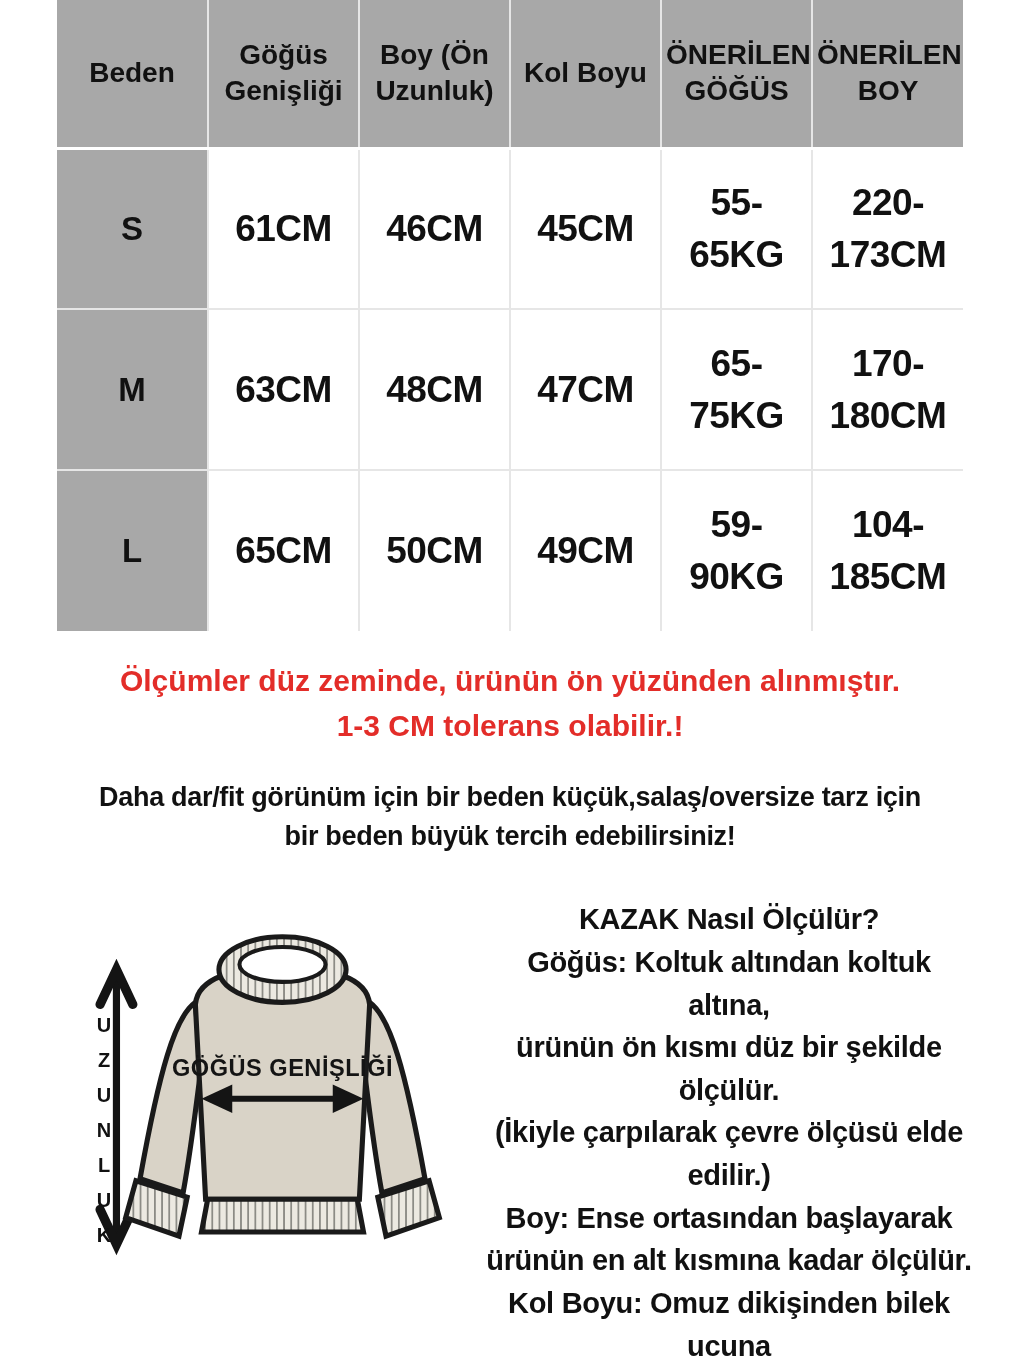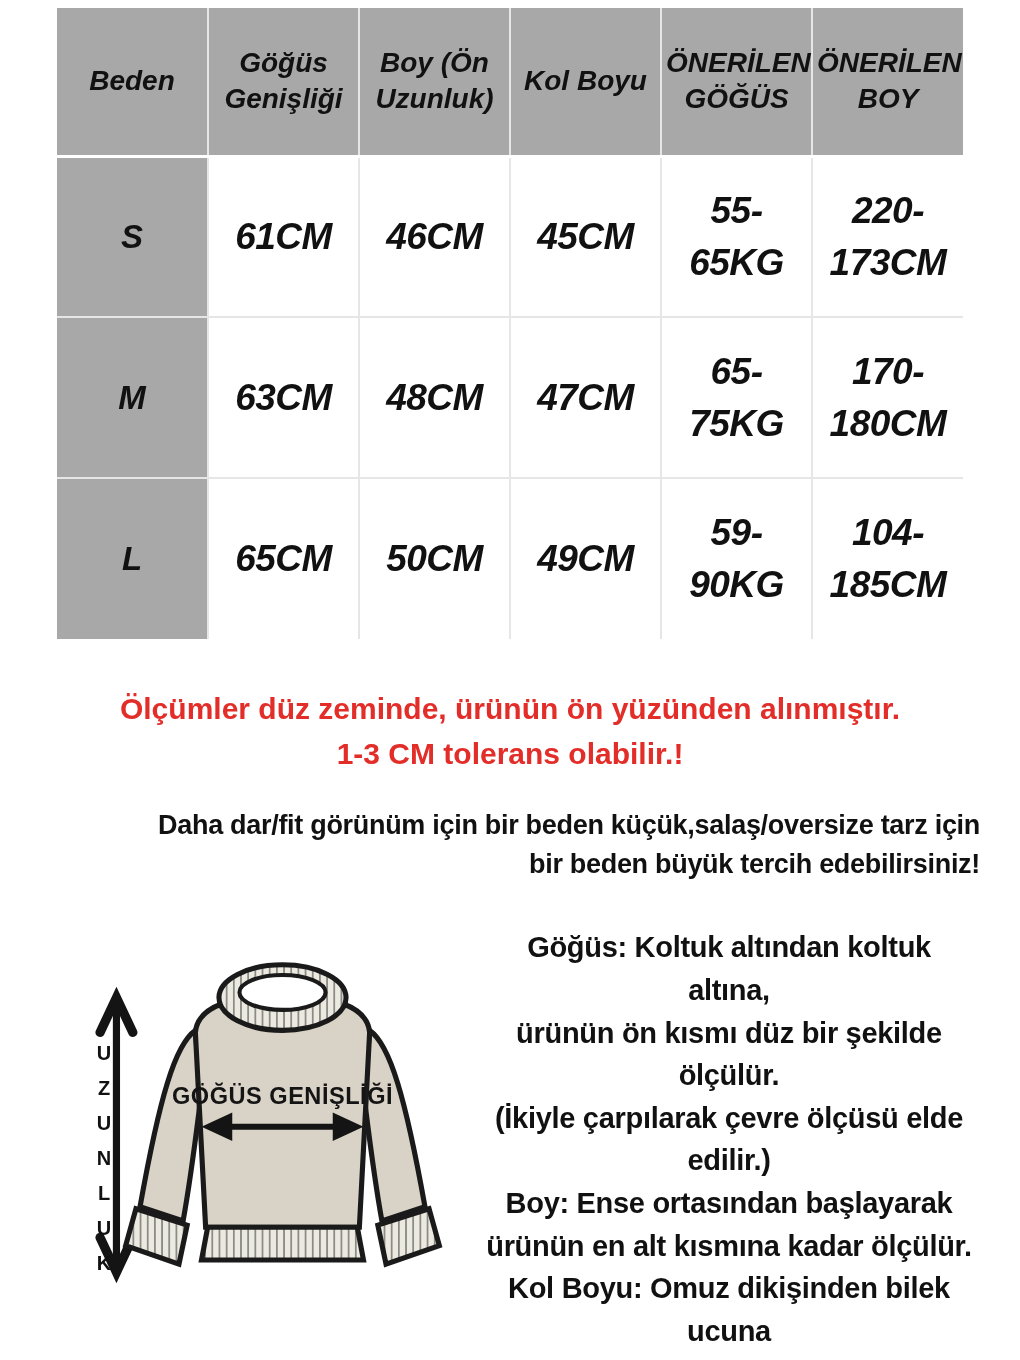--- a/index.html
+++ b/index.html
@@ -18,23 +18,22 @@
     background: #ffffff;
     color: var(--text-black);
     font-family: "Liberation Sans", "DejaVu Sans", sans-serif;
     overflow: hidden;
   }
   
   table.size-table {
     border-collapse: collapse;
     table-layout: fixed;
     width: 906px;
-    margin: 8px 0 0 57px;
+    margin: 0 0 0 57px;
     border: hidden; 
-    font-style: italic;
   }
   .size-table th, .size-table td {
     border: 2px solid var(--cell-border);
     text-align: center;
     vertical-align: middle;
     font-weight: bold;
     padding: 0 4px;
   }
   .size-table thead th {
     background: var(--table-gray);
@@ -50,31 +49,31 @@
   }
   .size-table tbody td {
     background: #ffffff;
     font-size: 37px;
     line-height: 1.4;
     white-space: pre-line;
     letter-spacing: -0.5px;
   }
   
   .note-red {
-    margin: 47px 30px 0;
+    margin: 27px 30px 0;
     text-align: center;
     color: var(--accent-red);
     font-weight: bold;
     font-size: 30px;
     line-height: 1.5;
     white-space: pre-line;
   }
   .note-fit {
     margin: 30px 40px 0;
-    text-align: right;
+    text-align: center;
     font-weight: bold;
     font-size: 27px;
     line-height: 1.45;
     white-space: pre-line;
     letter-spacing: -0.3px;
   }
   
   .bottom {
     display: flex;
     margin-top: 40px;
@@ -200,20 +199,21 @@
           <rect x="150" y="187" width="110" height="6" rx="2"></rect>
           <polygon points="126,190 156,176 156,204"></polygon>
           <polygon points="284,190 254,176 254,204"></polygon>
         </g>
       </g>
     </svg>
     <div class="uzunluk">UZUNLUK</div>
   </div>
 
   <div class="instructions">
+    <div class="instr-title">KAZAK Nasıl Ölçülür?</div>
     <div class="instr-body">Göğüs: Koltuk altından koltuk altına,
 ürünün ön kısmı düz bir şekilde ölçülür.
 (İkiyle çarpılarak çevre ölçüsü elde
 edilir.)
 Boy: Ense ortasından başlayarak
 ürünün en alt kısmına kadar ölçülür.
 Kol Boyu: Omuz dikişinden bilek ucuna
 kadar ölçülür.</div>
   </div>
 

